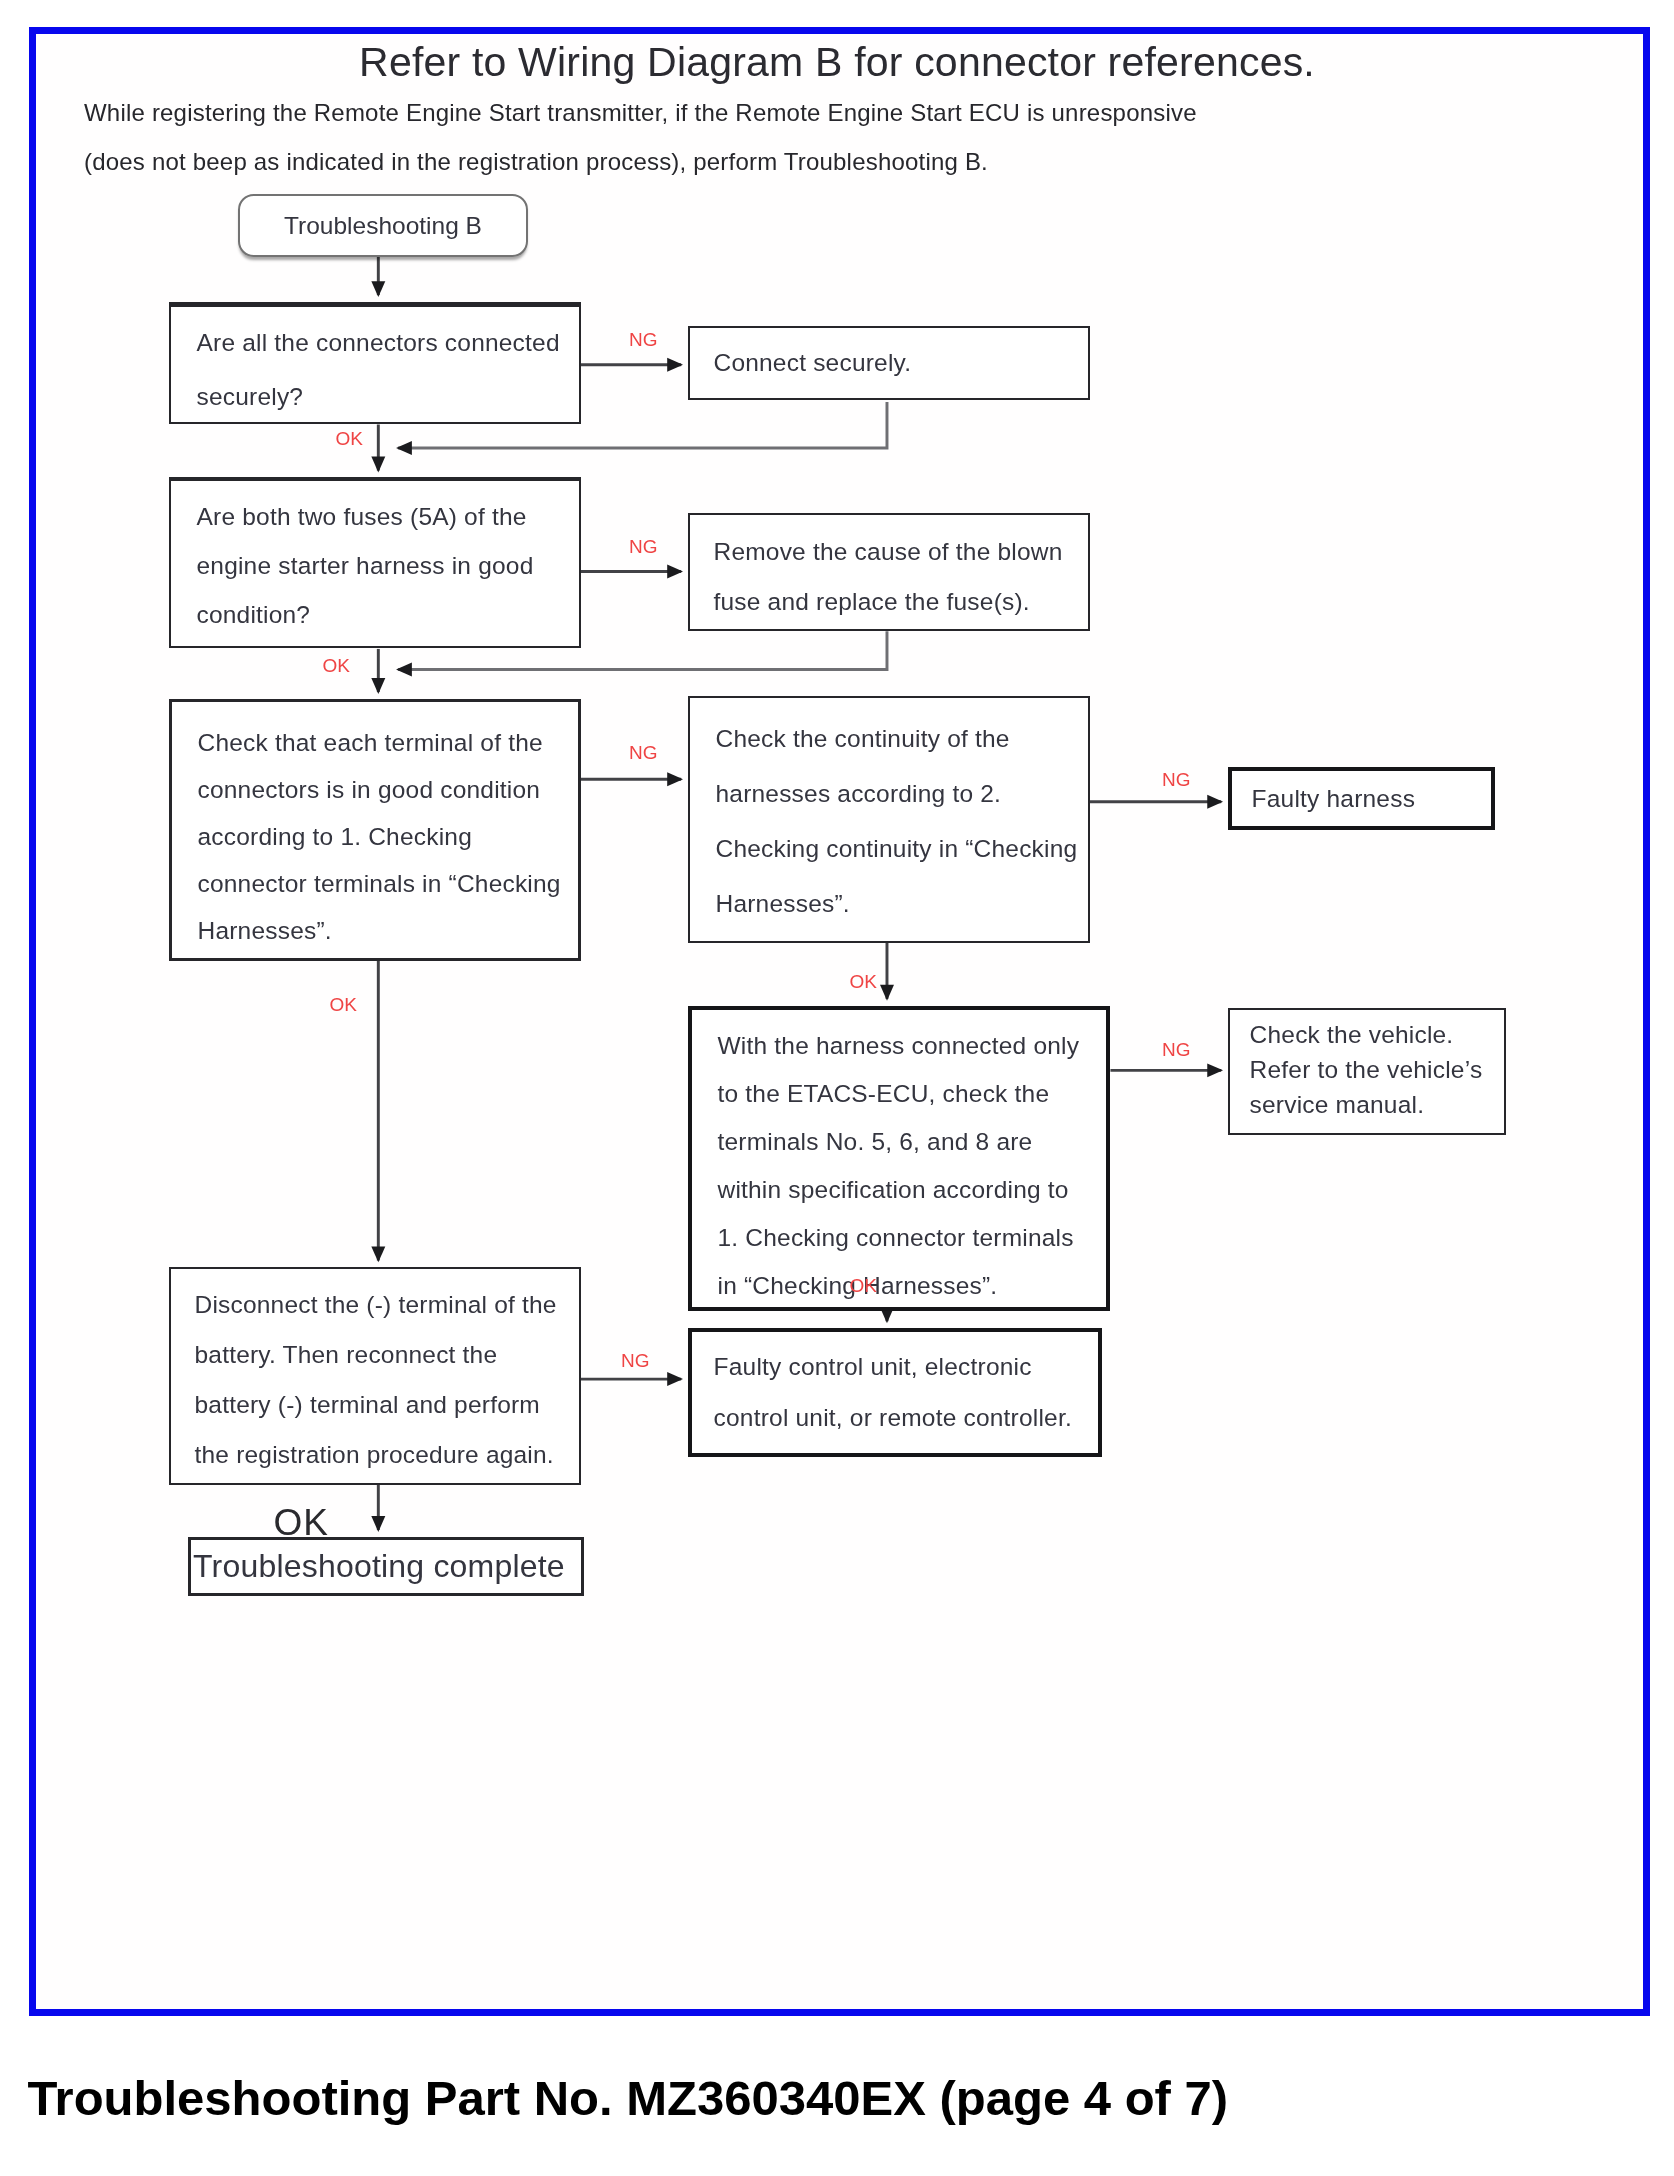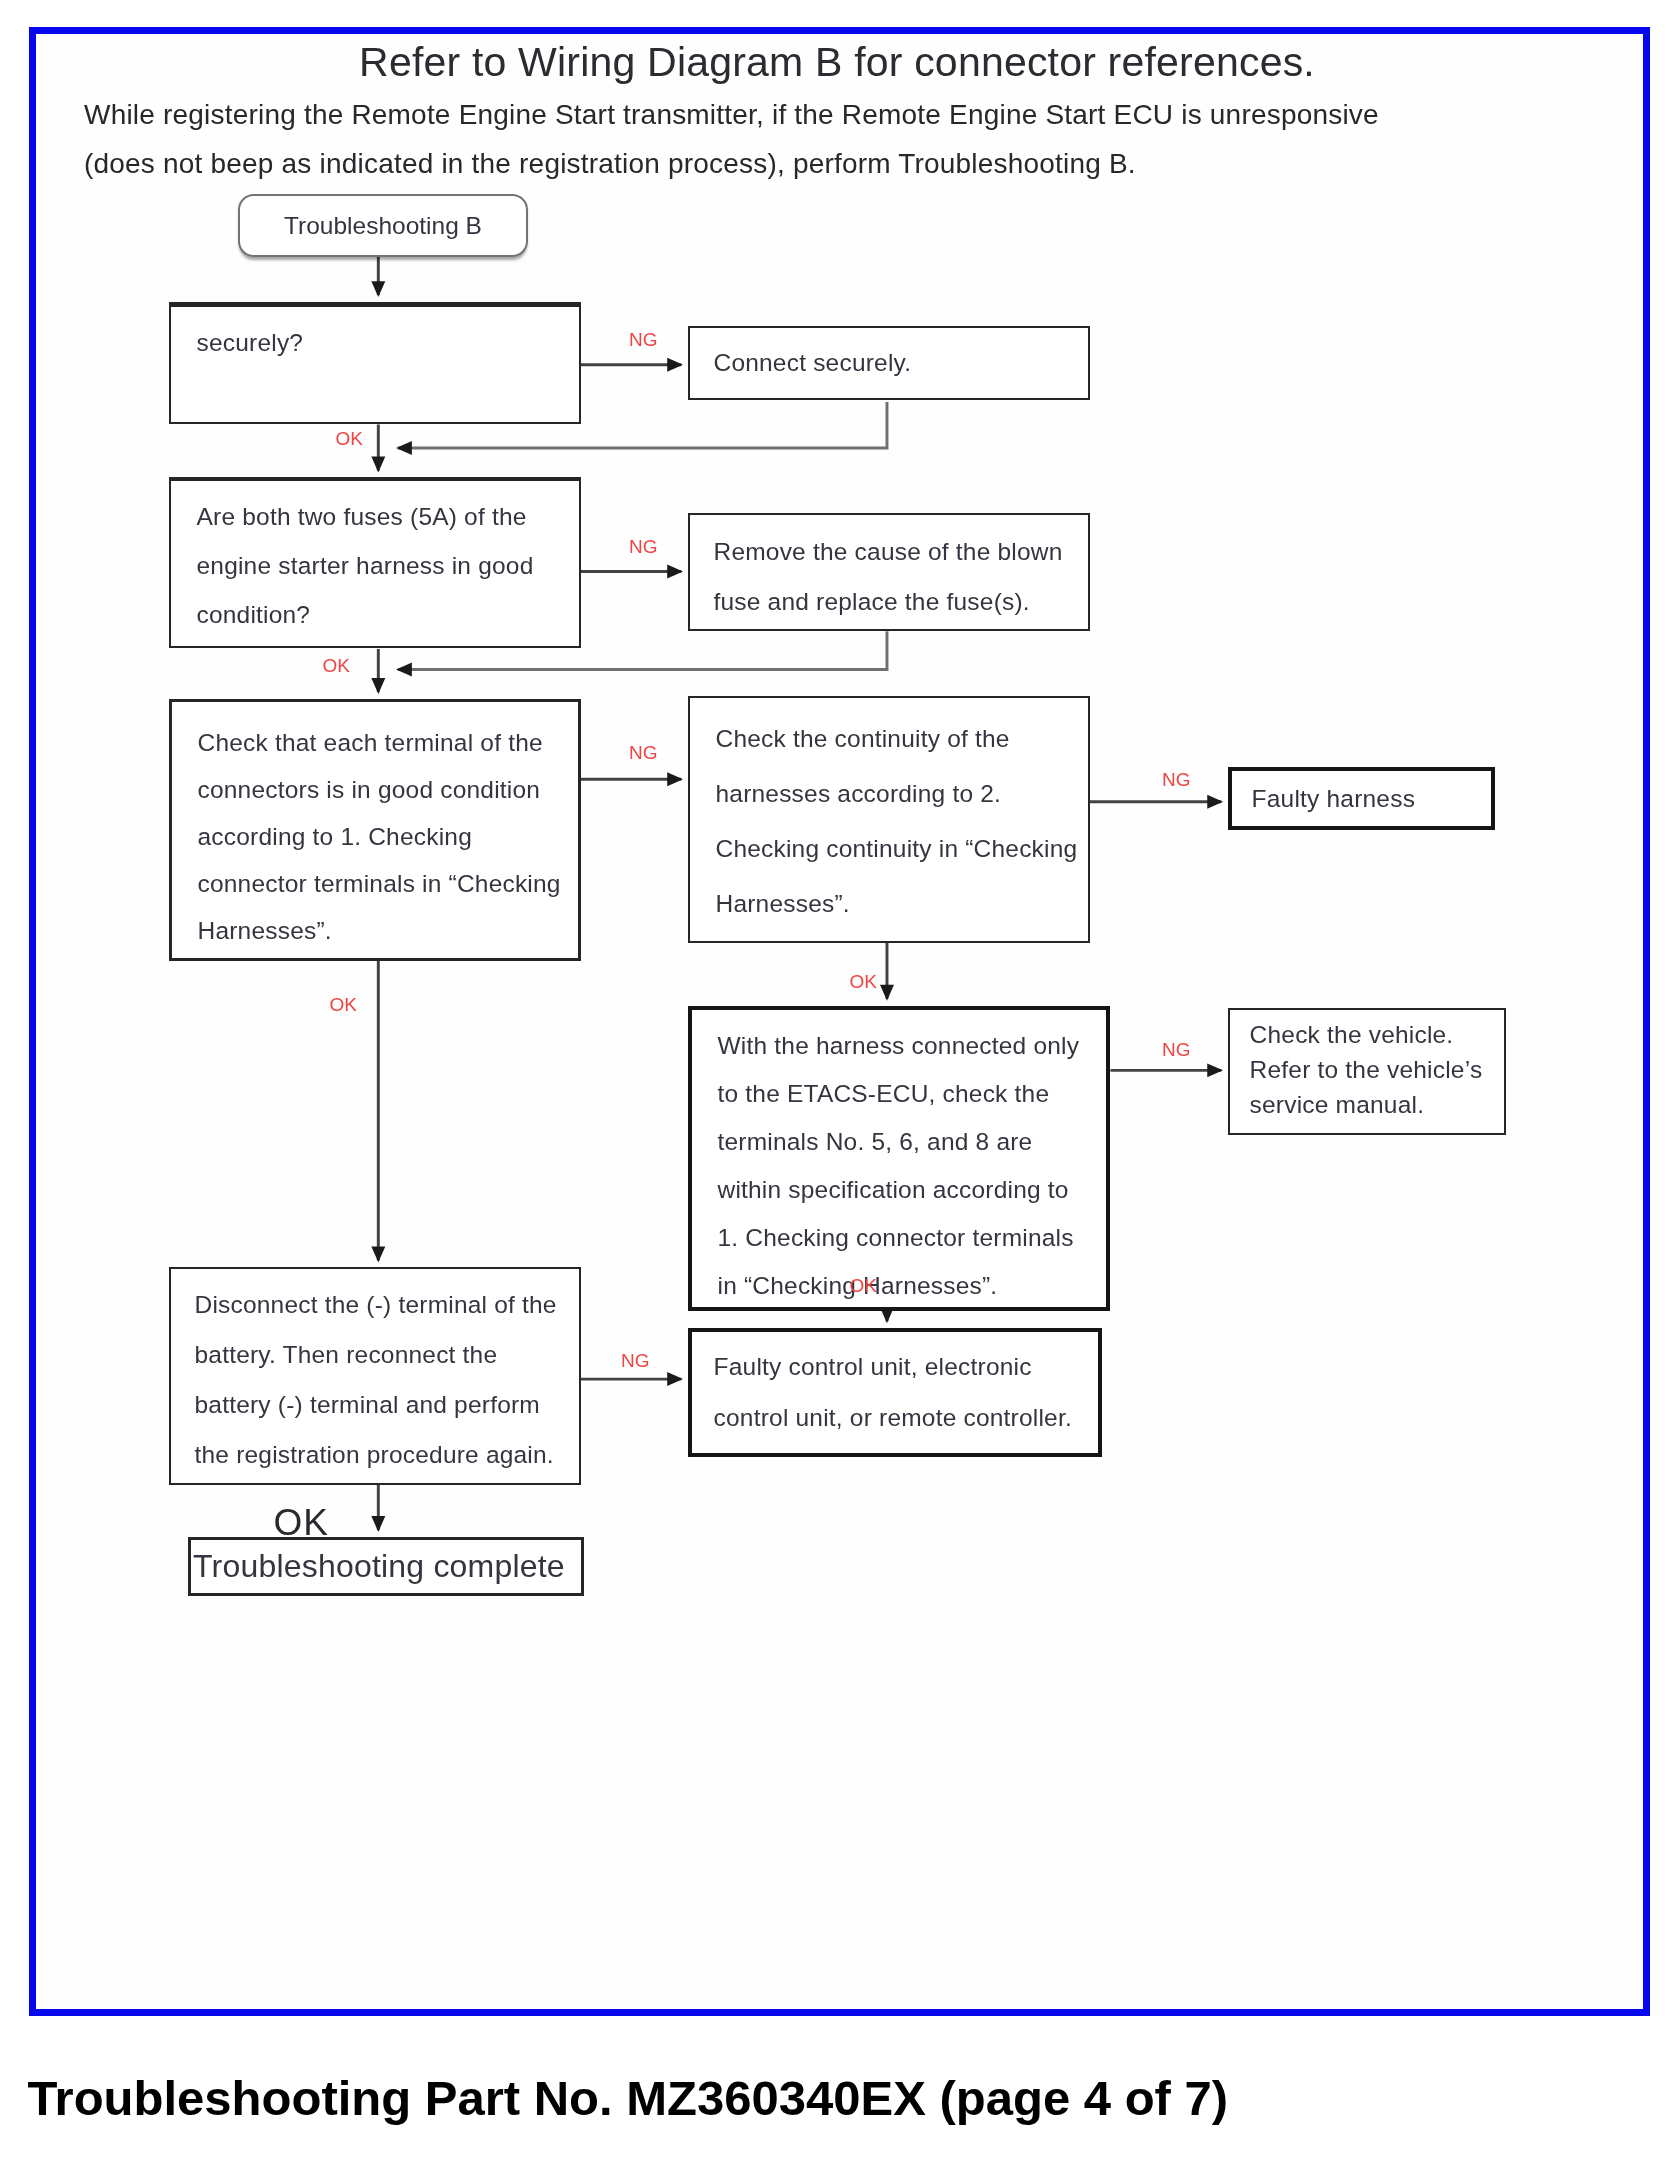--- a/index.html
+++ b/index.html
@@ -9,21 +9,21 @@
   }
   .frame{
     position:absolute;left:29px;top:27.4px;width:1621px;height:1989px;
     box-sizing:border-box;border:7.8px solid #0707ee;background:#fffefe;
   }
   .title{
     position:absolute;left:0;top:39px;width:1674px;text-align:center;
     font-size:41px;color:#2b2b31;letter-spacing:0.2px;
   }
   .intro-line{
-    position:absolute;left:84px;width:1500px;font-size:28px;color:#27272c;
+    position:absolute;left:84px;width:1500px;font-size:24px;color:#27272c;
     letter-spacing:0.2px;white-space:nowrap;
   }
   .start-node{
     position:absolute;left:238px;top:194px;width:290px;height:63px;
     box-sizing:border-box;border:2px solid #737373;border-radius:15.7px;background:#fff;
     box-shadow:0 3.9px 2.9px -1px rgba(0,0,0,.35);
     display:flex;align-items:center;justify-content:center;
     font-size:24.5px;color:#34353f;
   }
   .box{
@@ -76,20 +76,21 @@
     <path class="flow" d="M386,980 V1286" marker-end="url(#ah)"></path>
     <path class="flow" d="M592,1407 H695" marker-end="url(#ah)"></path>
     <path class="flow" d="M386,1515 V1561" marker-end="url(#ah)"></path>
   </svg>
 
   <div class="start-node">
     <span>Troubleshooting B</span>
   </div>
 
   <div class="box" style="left:169px;top:302px;width:412px;height:122px;padding:8.8px 0 0 25.5px;line-height:54px;border-top-width:5.9px;">
+    <div class="bl">Are all the connectors connected</div>
     <div class="bl">securely?</div>
   </div>
 
   <div class="box flex-c" style="left:688px;top:326px;width:402px;height:74px;padding-left:23.5px;">
     <div class="bl">Connect securely.</div>
   </div>
 
   <div class="box" style="left:169px;top:477px;width:412px;height:171px;padding:10.8px 0 0 25.5px;line-height:49px;border-top-width:4.9px;">
     <div class="bl">Are both two fuses (5A) of the</div>
     <div class="bl">engine starter harness in good</div>

